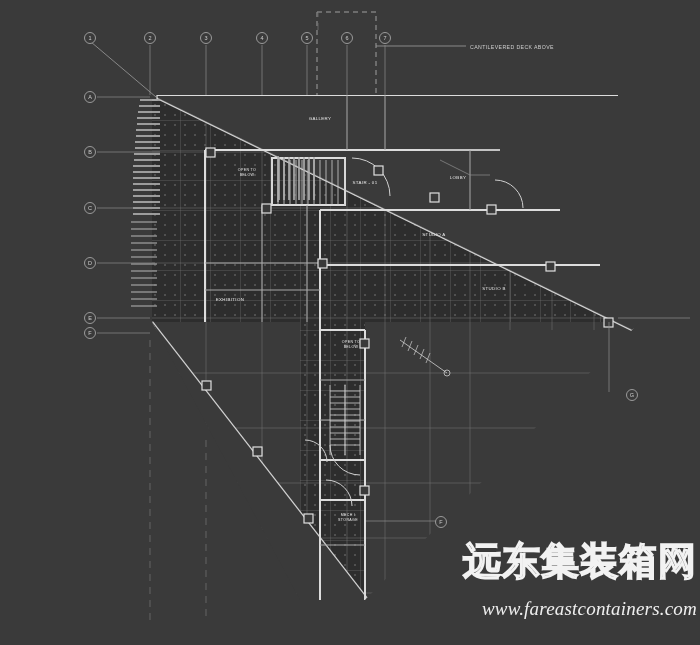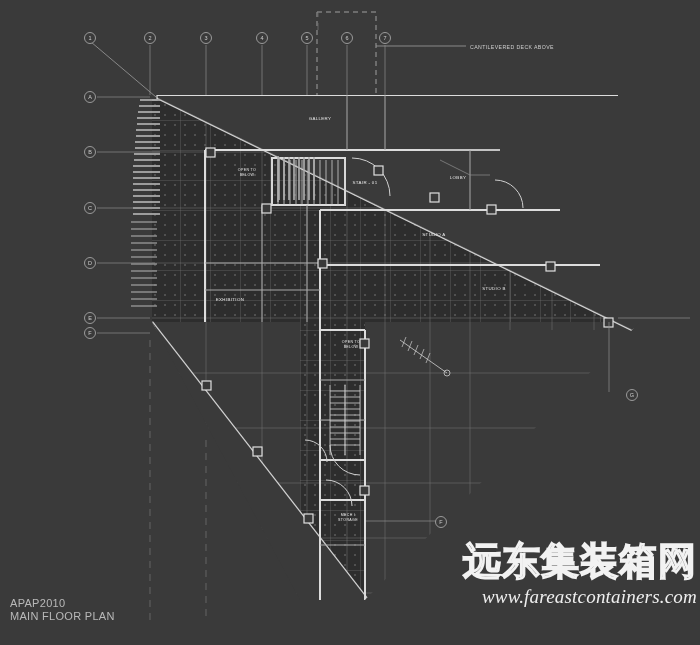--- a/index.html
+++ b/index.html
@@ -11,21 +11,21 @@
   .title-block{position:absolute;left:10px;top:597px;line-height:13px;
                font-size:11px;letter-spacing:.3px;color:#b9b9b9;}
   .title-block div{white-space:nowrap;}
   .wm{position:absolute;left:447px;top:540px;width:250px;text-align:right;}
   .wm-cn{font-size:38px;font-weight:bold;line-height:42px;letter-spacing:1px;
          color:#3a3a3a;
          -webkit-text-stroke:1.5px #f2f2f2;
          text-shadow:0 0 0 #3a3a3a;
          font-family:"DejaVu Sans", sans-serif;}
   .wm-url{font-family:"Liberation Serif", serif;font-style:italic;
-          font-size:19px;color:#efefef;letter-spacing:.2px;margin-top:4px;}
+          font-size:19px;color:#efefef;letter-spacing:.2px;margin-top:16px;}
 </style>
 </head>
 <body>
 
 <div id="sheet">
 
   <svg id="plan-svg" viewBox="0 0 700 645">
     <defs>
 
       <pattern id="slabDots" width="10" height="10" patternUnits="userSpaceOnUse">
@@ -371,23 +371,19 @@
         <text x="434" y="236" text-anchor="middle" font-size="4.4" fill="#e8e8e8" font-family="Liberation Sans, sans-serif" letter-spacing="0.35"><tspan x="434" dy="0">STUDIO A</tspan></text>
         <text x="494" y="290" text-anchor="middle" font-size="4.4" fill="#e8e8e8" font-family="Liberation Sans, sans-serif" letter-spacing="0.35"><tspan x="494" dy="0">STUDIO B</tspan></text>
         <text x="230" y="301" text-anchor="middle" font-size="4.4" fill="#e8e8e8" font-family="Liberation Sans, sans-serif" letter-spacing="0.35"><tspan x="230" dy="0">EXHIBITION</tspan></text>
         <text x="351" y="343" text-anchor="middle" font-size="3.6" fill="#e8e8e8" font-family="Liberation Sans, sans-serif" letter-spacing="0.35"><tspan x="351" dy="0">OPEN TO</tspan><tspan x="351" dy="4.6">BELOW</tspan></text>
         <text x="348" y="516" text-anchor="middle" font-size="3.6" fill="#e8e8e8" font-family="Liberation Sans, sans-serif" letter-spacing="0.35"><tspan x="348" dy="0">MECH /</tspan><tspan x="348" dy="4.6">STORAGE</tspan></text>
       </g>
 
     <text id="t-deck" x="470" y="49" font-size="5.2" fill="#cfcfcf" font-family="Liberation Sans, sans-serif" letter-spacing="0.4">CANTILEVERED DECK ABOVE</text>
   </svg>
 
-  <div class="title-block">
-    <div>APAP2010</div>
-    <div>MAIN FLOOR PLAN</div>
-  </div>
 
   <div class="wm">
     <div class="wm-cn">远东集装箱网</div>
     <div class="wm-url">www.fareastcontainers.com</div>
   </div>
 
 </div>
 
 </body></html>

